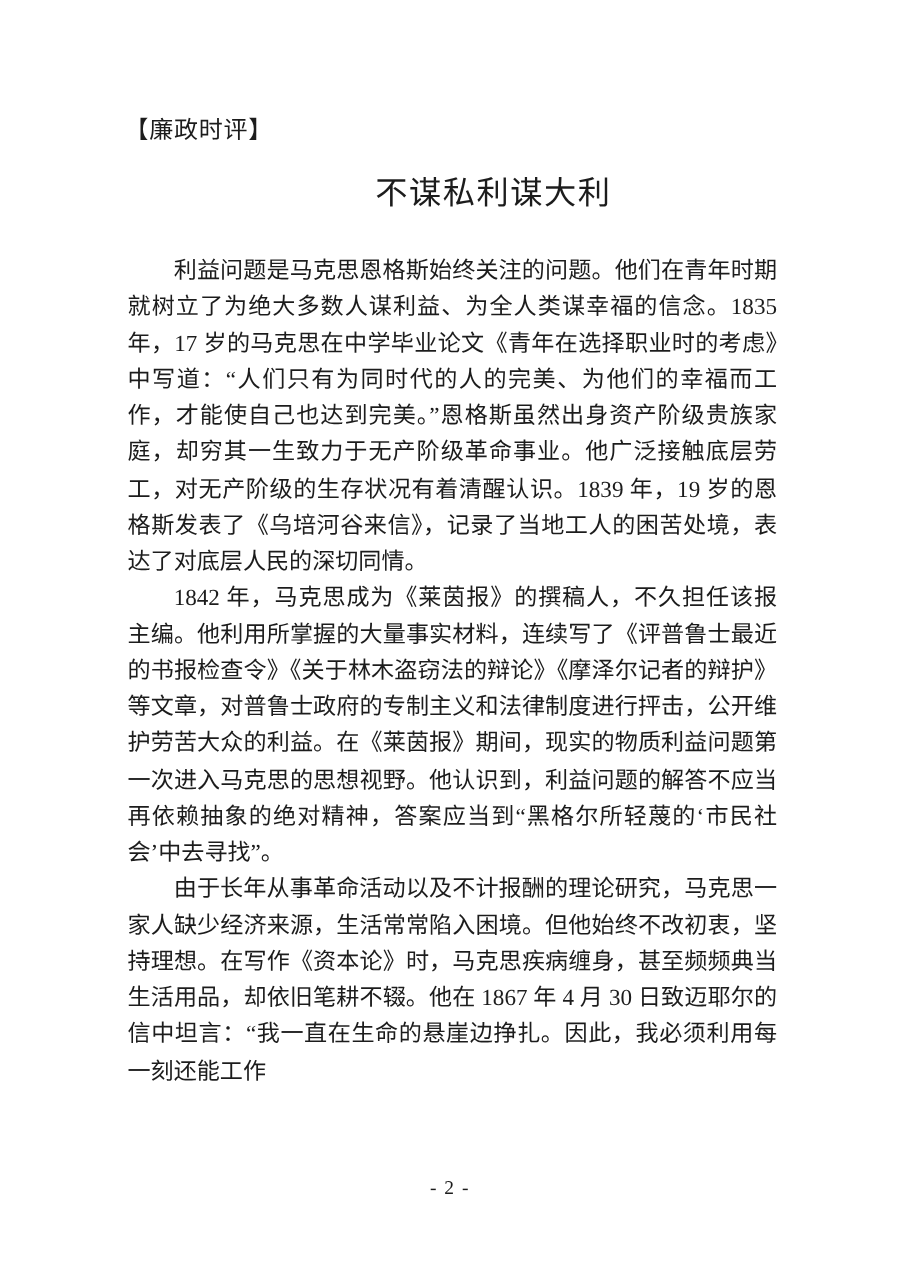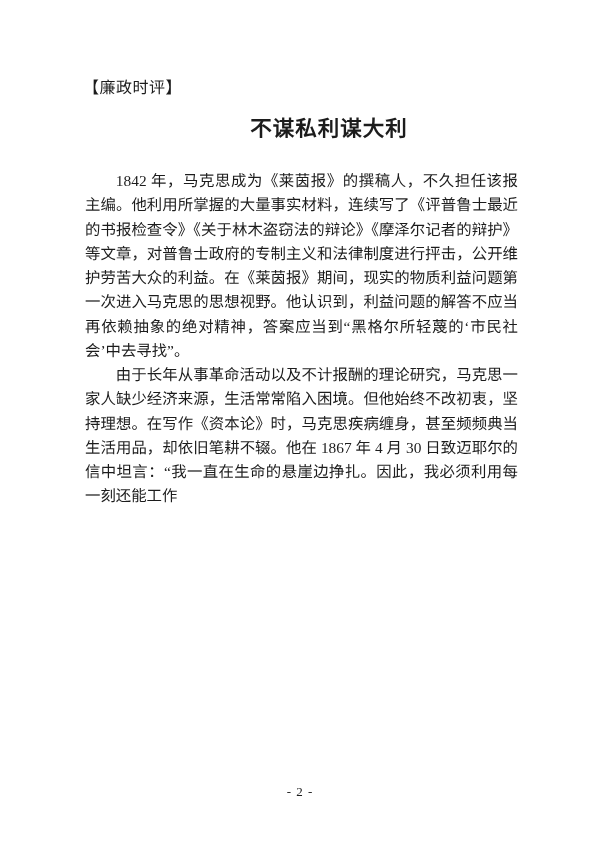--- a/index.html
+++ b/index.html
@@ -31,21 +31,21 @@
   }
   .doc-title {
     position: absolute;
     left: 0;
     right: 0;
     top: 113px;
     margin: 0;
     padding-left: 58px;
     text-align: center;
     font-size: 21.5px;
-    font-weight: bold;
+    font-weight: normal;
     letter-spacing: 1px;
     line-height: 32px;
   }
   .body-text {
     position: absolute;
     left: 85px;
     top: 169px;
     width: 433px;
     font-size: 15.4px;
     line-height: 24.25px;
@@ -71,19 +71,20 @@
 </head>
 <body>
 
 <div class="page">
 
   <div class="section-tag">【廉政时评】</div>
 
   <h1 class="doc-title">不谋私利谋大利</h1>
 
   <div class="body-text">
+    <p>利益问题是马克思恩格斯始终关注的问题。他们在青年时期就树立了为绝大多数人谋利益、为全人类谋幸福的信念。1835 年，17 岁的马克思在中学毕业论文《青年在选择职业时的考虑》中写道：“人们只有为同时代的人的完美、为他们的幸福而工作，才能使自己也达到完美。”恩格斯虽然出身资产阶级贵族家庭，却穷其一生致力于无产阶级革命事业。他广泛接触底层劳工，对无产阶级的生存状况有着清醒认识。1839 年，19 岁的恩格斯发表了《乌培河谷来信》，记录了当地工人的困苦处境，表达了对底层人民的深切同情。</p>
     <p>1842 年，马克思成为《莱茵报》的撰稿人，不久担任该报主编。他利用所掌握的大量事实材料，连续写了《评普鲁士最近的书报检查令》《关于林木盗窃法的辩论》《摩泽尔记者的辩护》等文章，对普鲁士政府的专制主义和法律制度进行抨击，公开维护劳苦大众的利益。在《莱茵报》期间，现实的物质利益问题第一次进入马克思的思想视野。他认识到，利益问题的解答不应当再依赖抽象的绝对精神，答案应当到“黑格尔所轻蔑的‘市民社会’中去寻找”。</p>
     <p>由于长年从事革命活动以及不计报酬的理论研究，马克思一家人缺少经济来源，生活常常陷入困境。但他始终不改初衷，坚持理想。在写作《资本论》时，马克思疾病缠身，甚至频频典当生活用品，却依旧笔耕不辍。他在 1867 年 4 月 30 日致迈耶尔的信中坦言：“我一直在生命的悬崖边挣扎。因此，我必须利用每一刻还能工作</p>
   </div>
 
   <div class="page-footer">- 2 -</div>
 
 </div>
 
 </body></html>

